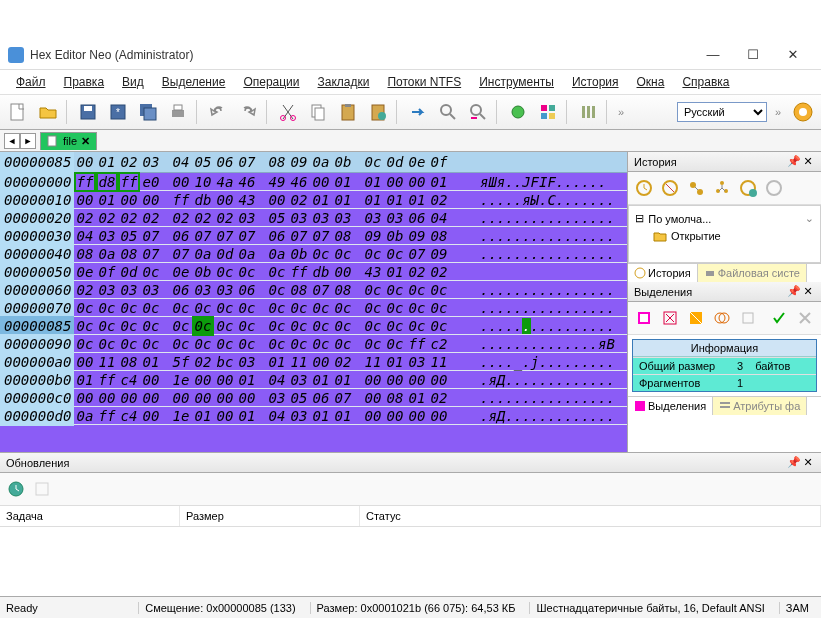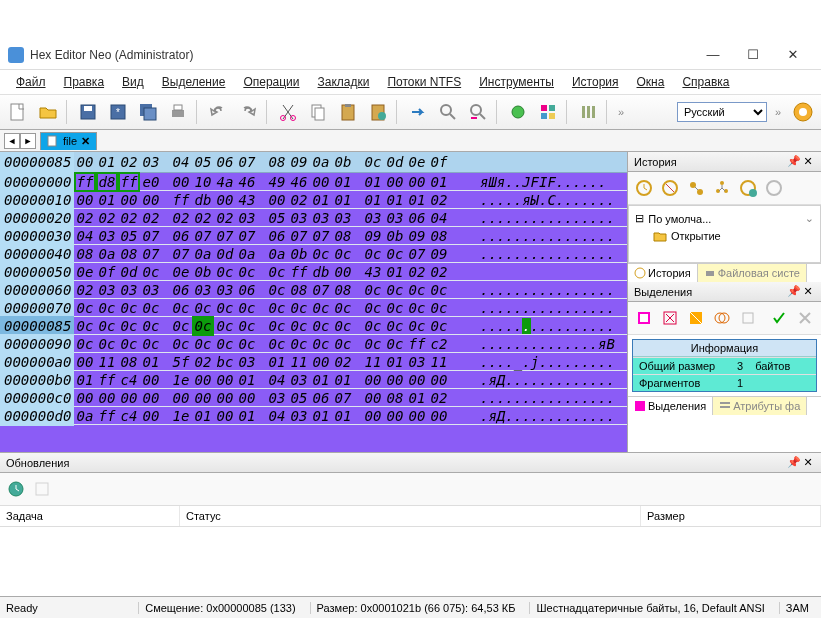--- a/index.html
+++ b/index.html
@@ -11,21 +11,21 @@
 .menubar { height: 24px; display: flex; align-items: center; padding: 0 8px; gap: 2px; }
 .menubar .mitem { padding: 3px 8px; font-size: 12px; color: #222; text-decoration: underline; }
 .toolbar { height: 36px; display: flex; align-items: center; padding: 0 4px; gap: 2px; border-top: 1px solid #e0e0e0; border-bottom: 1px solid #aaa; background: linear-gradient(#fefefe,#f0f0f0); }
 .tbtn { width: 28px; height: 28px; display: flex; align-items: center; justify-content: center; border: 1px solid transparent; border-radius: 2px; }
 .tsep { width: 4px; height: 24px; border-left: 1px solid #ccc; margin: 0 2px; }
 .langbox { margin-left: auto; display: flex; align-items: center; gap: 4px; }
 .langsel { width: 90px; height: 20px; border: 1px solid #7a99c8; font-size: 11px; padding: 0 2px; background: #fff; }
 .tabbar { height: 22px; display: flex; align-items: center; border-bottom: 1px solid #aaa; background: #f5f5f5; padding-left: 4px; }
 .tabbar .nav { display: flex; gap: 0; }
 .tabbar .navbtn { width: 16px; height: 16px; background: #fff; border: 1px solid #999; display: flex; align-items: center; justify-content: center; font-size: 9px; }
-.tab { margin-left: 4px; background: #0ea5e9; border: 1px solid #999; border-bottom: none; padding: 2px 6px; display: flex; align-items: center; gap: 4px; font-size: 11px; }
+.tab { margin-left: 4px; background: #22c55e; border: 1px solid #999; border-bottom: none; padding: 2px 6px; display: flex; align-items: center; gap: 4px; font-size: 11px; }
 .tab .x { font-weight: bold; cursor: pointer; }
 .mainrow { display: flex; height: 300px; }
 .hexpane { flex: 1; overflow: auto; background: #8b5cf6; font-family: Consolas, monospace; font-size: 14px; font-style: italic; }
 .hexheader { display: flex; background: #aed4ee; border-bottom: 1px solid #88aac4; }
 .addrcell { width: 74px; padding: 2px 4px; color: #000; background: #b5ddf5; }
 .bytecell { width: 22px; text-align: center; padding: 2px 0; }
 .grp { margin-left: 8px; }
 .hexrow { display: flex; border-bottom: 1px solid #dde6ee; height: 18px; align-items: center; }
 .hexrow .addrcell { background: #b5ddf5; }
 .hexrow .bytecell { color: #000; }
@@ -705,22 +705,22 @@
         </svg>
       </div>
     <div class="picon" style="opacity:.4">
         <svg width="18" height="18">
           <rect x="3" y="3" width="12" height="12" fill="none" stroke="#999"></rect>
         </svg>
       </div>
   </div>
   <div class="listhdr">
     <div class="lh" style="width:180px">Задача</div>
+    <div class="lh" style="width:180px">Размер</div>
     <div class="lh" style="flex:1">Статус</div>
-    <div class="lh" style="width:180px">Размер</div>
   </div>
   <div class="listbody"></div>
 </div>
 
 <div class="statusbar">
   <span>Ready</span>
   <span class="sseg" style="margin-left:auto">Смещение: 0x00000085 (133)</span>
   <span class="sseg">Размер: 0x0001021b (66 075): 64,53 КБ</span>
   <span class="sseg">Шестнадцатеричные байты, 16, Default ANSI</span>
   <span class="sseg">ЗАМ</span>

